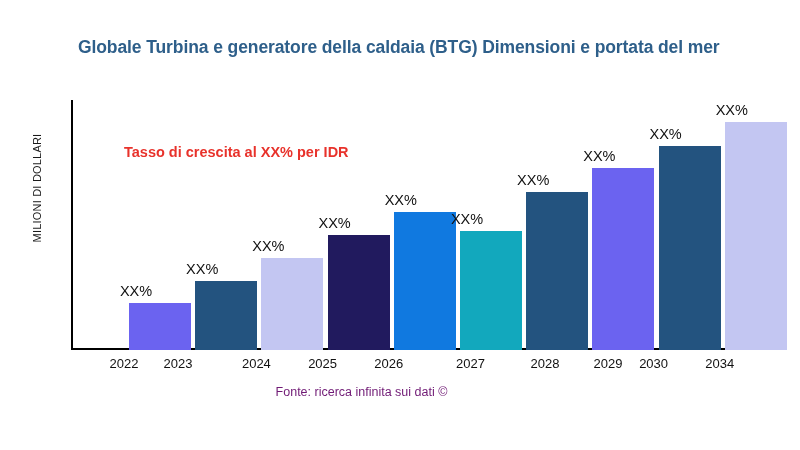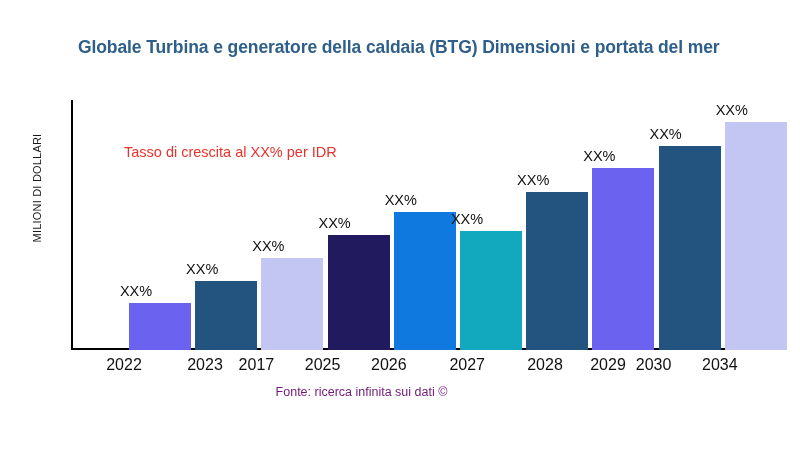--- a/index.html
+++ b/index.html
@@ -96,30 +96,30 @@
     color: #111111;
     white-space: nowrap;
   }
 
   
   #growth-note {
     position: absolute;
     left: 124px;
     top: 144px;
     font-size: 14.5px;
-    font-weight: normal;
+    font-weight: bold;
     color: #E8322B;
     white-space: nowrap;
   }
 
   
   .xtick {
     position: absolute;
     top: 356px;
-    font-size: 16px;
+    font-size: 13px;
     color: #111111;
     text-align: center;
     white-space: nowrap;
   }
 
   
   #source-note {
     position: absolute;
     left: 0;
     top: 385px;
@@ -183,22 +183,22 @@
         </div>
         <div class="bar-group" style="left: 629.8px; width: 38px; height: 250px;">
           <div class="bar" style="height: 228px; background: rgb(195, 198, 242);"></div>
           <div class="bar-value" style="bottom: 232px;">XX%</div>
         </div>
       </div>
   </div>
 
   <div id="xticks">
       <div class="xtick" style="left: 94px; width: 60px;">2022</div>
-      <div class="xtick" style="left: 175px; width: 60px;">2023</div>
-      <div class="xtick" style="left: 226.4px; width: 60px;">2017</div>
+      <div class="xtick" style="left: 148px; width: 60px;">2023</div>
+      <div class="xtick" style="left: 226.4px; width: 60px;">2024</div>
       <div class="xtick" style="left: 292.6px; width: 60px;">2025</div>
       <div class="xtick" style="left: 358.8px; width: 60px;">2026</div>
       <div class="xtick" style="left: 425px; width: 60px; text-align: right;">2027</div>
       <div class="xtick" style="left: 515px; width: 60px; text-align: center;">2028</div>
       <div class="xtick" style="left: 578px; width: 60px;">2029</div>
       <div class="xtick" style="left: 623.6px; width: 60px;">2030</div>
       <div class="xtick" style="left: 689.8px; width: 60px;">2034</div>
     </div>
 
   <div id="source-note">Fonte: ricerca infinita sui dati ©</div>

